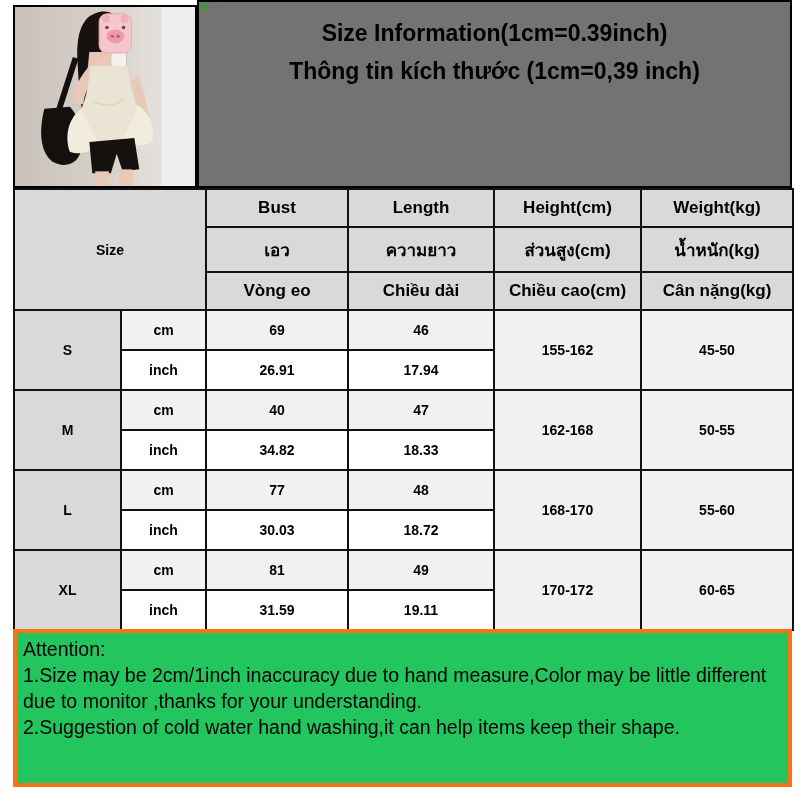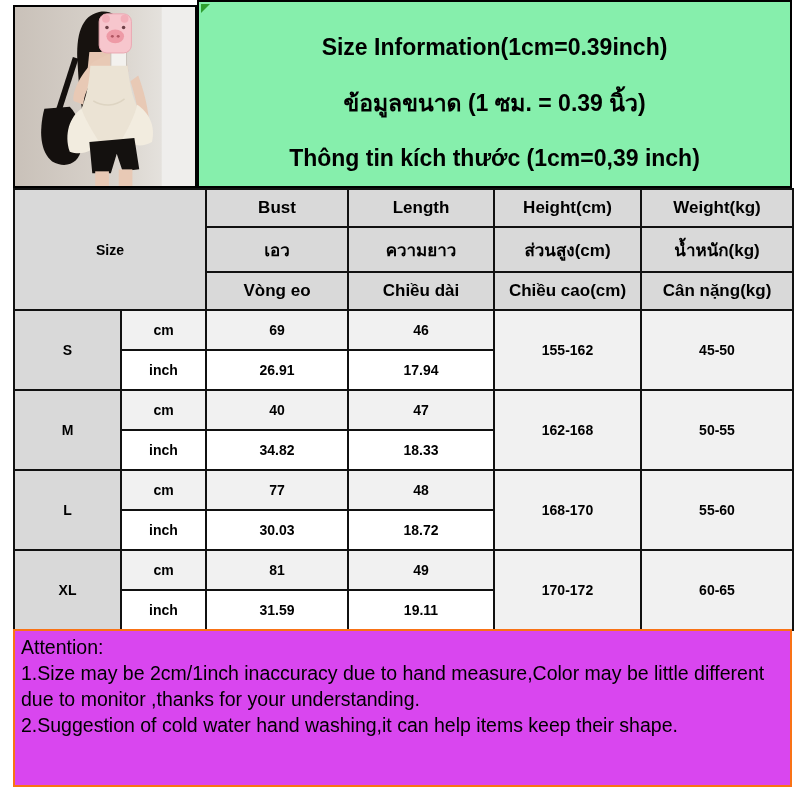--- a/index.html
+++ b/index.html
@@ -9,23 +9,23 @@
   }
   
   .photo-cell{
     position:absolute;left:13px;top:5px;width:184px;height:183px;
     border:2px solid #000;box-sizing:border-box;background:#d4ccc4;overflow:hidden;
   }
   .photo-cell svg{display:block;width:100%;height:100%;}
   
   .title-cell{
     position:absolute;left:197px;top:0;width:595px;height:188px;
-    border:2px solid #000;box-sizing:border-box;background:#86efac;
-    display:flex;flex-direction:column;justify-content:center;align-items:center;
-    gap:24px;padding-top:18px;
+    border:2px solid #000;box-sizing:border-box;background:#737373;
+    display:flex;flex-direction:column;align-items:center;
+    gap:11px;padding-top:18px;
   }
   .title-line{font-weight:bold;font-size:23px;letter-spacing:0;}
   .green-tri{
     position:absolute;left:2px;top:2px;width:0;height:0;
     border-top:9px solid #2e9e2e;border-right:9px solid transparent;
   }
   
   table.size-table{
     position:absolute;left:13px;top:188px;border-collapse:collapse;table-layout:fixed;
   }
@@ -40,21 +40,21 @@
   .size-label{background:#d9d9d9;font-size:19px;}
   .row-light{background:#f1f1f1;}
   .row-white{background:#ffffff;}
   .h-row1{height:32px;}
   .h-row2{height:26px;}
   .h-row3{height:32px;margin-left:28px;}
   .b-row{height:40px;}
   
   .attention-box{
     position:absolute;left:13px;top:629px;width:779px;height:158px;
-    border:2px solid #f97316;box-sizing:border-box;background:#d946ef;
+    border:4px solid #f97316;box-sizing:border-box;background:#22c55e;
     padding:3px 6px;font-size:19.5px;line-height:26px;font-weight:normal;
   }
   .attention-box div{white-space:nowrap;}
 </style>
 </head>
 <body>
 
 <div class="page">
 
   <div class="photo-cell">
@@ -103,21 +103,20 @@
         <circle cx="105.5" cy="30" r="1.5" fill="#b05561"></circle>
         <circle cx="94" cy="21" r="1.8" fill="#6e4046"></circle>
         <circle cx="111" cy="21" r="1.8" fill="#6e4046"></circle>
       </g>
     </svg>
   </div>
 
   <div class="title-cell">
     <span class="green-tri"></span>
     <div class="title-line">Size Information(1cm=0.39inch)</div>
-    <div class="title-line">ข้อมูลขนาด (1 ซม. = 0.39 นิ้ว)</div>
     <div class="title-line">Thông tin kích thước (1cm=0,39 inch)</div>
   </div>
 
   <table class="size-table">
     <colgroup>
       <col style="width:107px">
         <col style="width:85px">
         <col style="width:142px">
       <col style="width:146px">
         <col style="width:147px">

